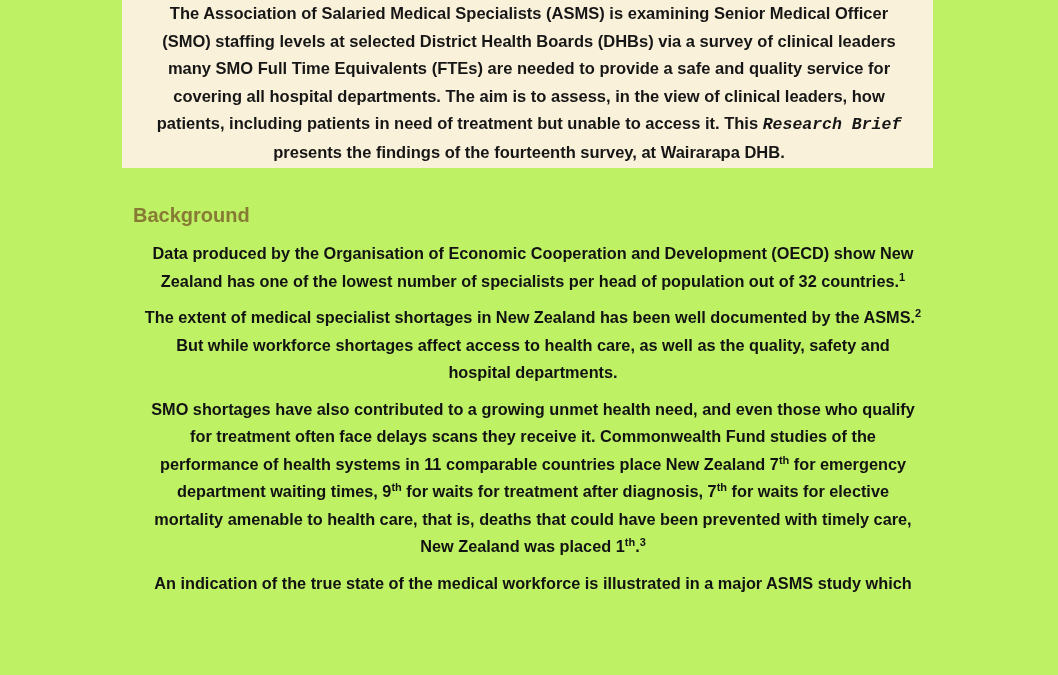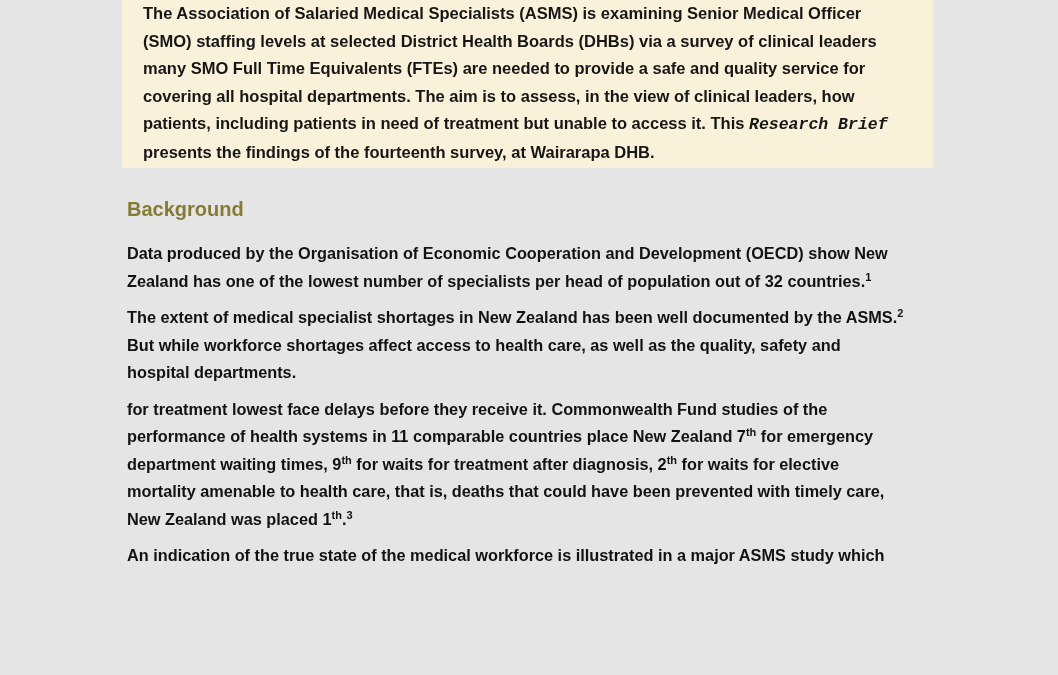--- a/index.html
+++ b/index.html
@@ -11,40 +11,41 @@
     position: relative;
     width: 1058px;
     height: 675px;
     overflow: hidden;
     font-family: "Liberation Sans", sans-serif;
     color: #121212;
   }
   .page {
     position: absolute;
     inset: 0;
-    background: #e5e5e5;
+    background: #bef264;
+    text-align: center;
   }
   .intro-box {
     position: absolute;
     left: 122px;
     top: -13px;
     width: 811px;
     box-sizing: border-box;
     padding: 13px 18px 2px 21px;
     background: #faf1da;
     font-size: 16.5px;
     line-height: 27.5px;
     font-weight: 700;
     color: #161616;
   }
   .section-heading {
     position: absolute;
     left: 127px;
     top: 198px;
-    margin: 0;
+    margin: 6px;
     font-size: 20px;
     font-weight: 700;
     color: #877a35;
     letter-spacing: 0px;
   }
   .body-text {
     position: absolute;
     left: 127px;
     top: 240px;
     width: 812px;
@@ -92,23 +93,24 @@
       <p>
         <span class="tl"><span>Data produced by the Organisation of Economic Cooperation and Development (OECD) show New</span></span>
         <span class="tl"><span>Zealand has one of the lowest number of specialists per head of population out of 32 countries.</span><sup>1</sup></span>
       </p>
       <p>
         <span class="tl"><span>The extent of medical specialist shortages in New Zealand has been well documented by the ASMS.</span><sup>2</sup></span>
         <span class="tl"><span>But while workforce shortages affect access to health care, as well as the quality, safety and</span></span>
         <span class="tl"><span>hospital departments.</span></span>
       </p>
       <p>
-        <span class="tl"><span>for treatment lowest face delays before they receive it. Commonwealth Fund studies of the</span></span>
+        <span class="tl"><span>SMO shortages have also contributed to a growing unmet health need, and even those who qualify</span></span>
+        <span class="tl"><span>for treatment often face delays scans they receive it. Commonwealth Fund studies of the</span></span>
         <span class="tl"><span>performance of health systems in 11 comparable countries place New Zealand 7</span><sup>th</sup><span> for emergency</span></span>
-        <span class="tl"><span>department waiting times, 9</span><sup>th</sup><span> for waits for treatment after diagnosis, 2</span><sup>th</sup><span> for waits for elective</span></span>
+        <span class="tl"><span>department waiting times, 9</span><sup>th</sup><span> for waits for treatment after diagnosis, 7</span><sup>th</sup><span> for waits for elective</span></span>
         <span class="tl"><span>mortality amenable to health care, that is, deaths that could have been prevented with timely care,</span></span>
         <span class="tl"><span>New Zealand was placed 1</span><sup>th</sup><span>.</span><sup>3</sup></span>
       </p>
       <p>
         <span class="tl"><span>An indication of the true state of the medical workforce is illustrated in a major ASMS study which</span></span>
       </p>
     </div>
 
 </div>
 

